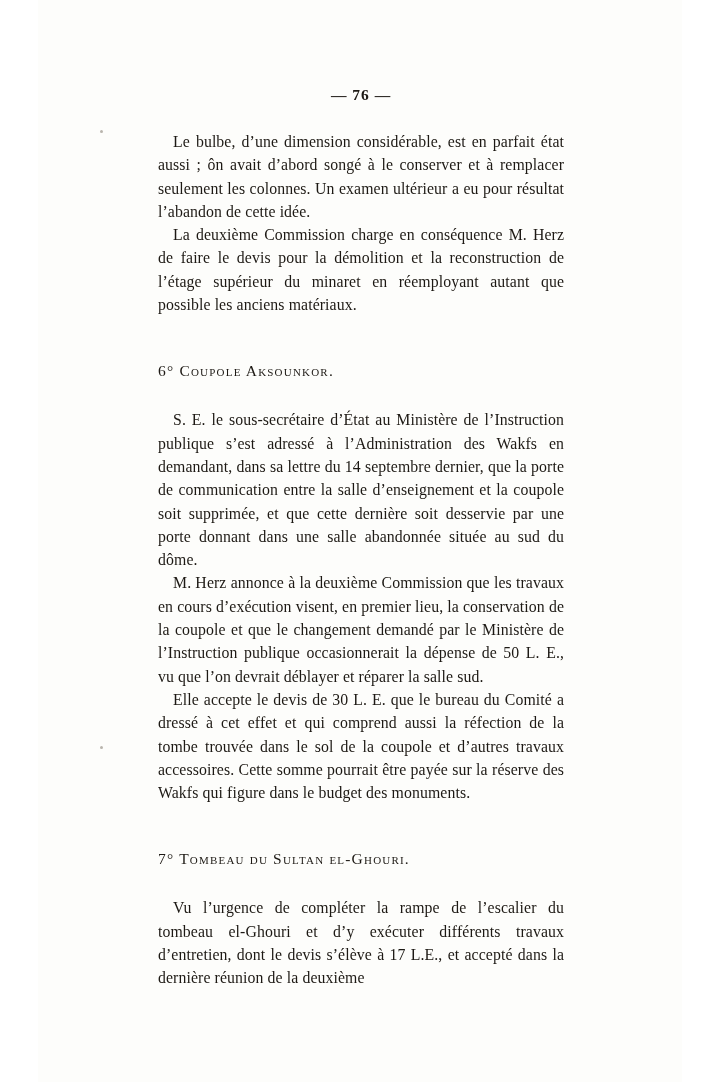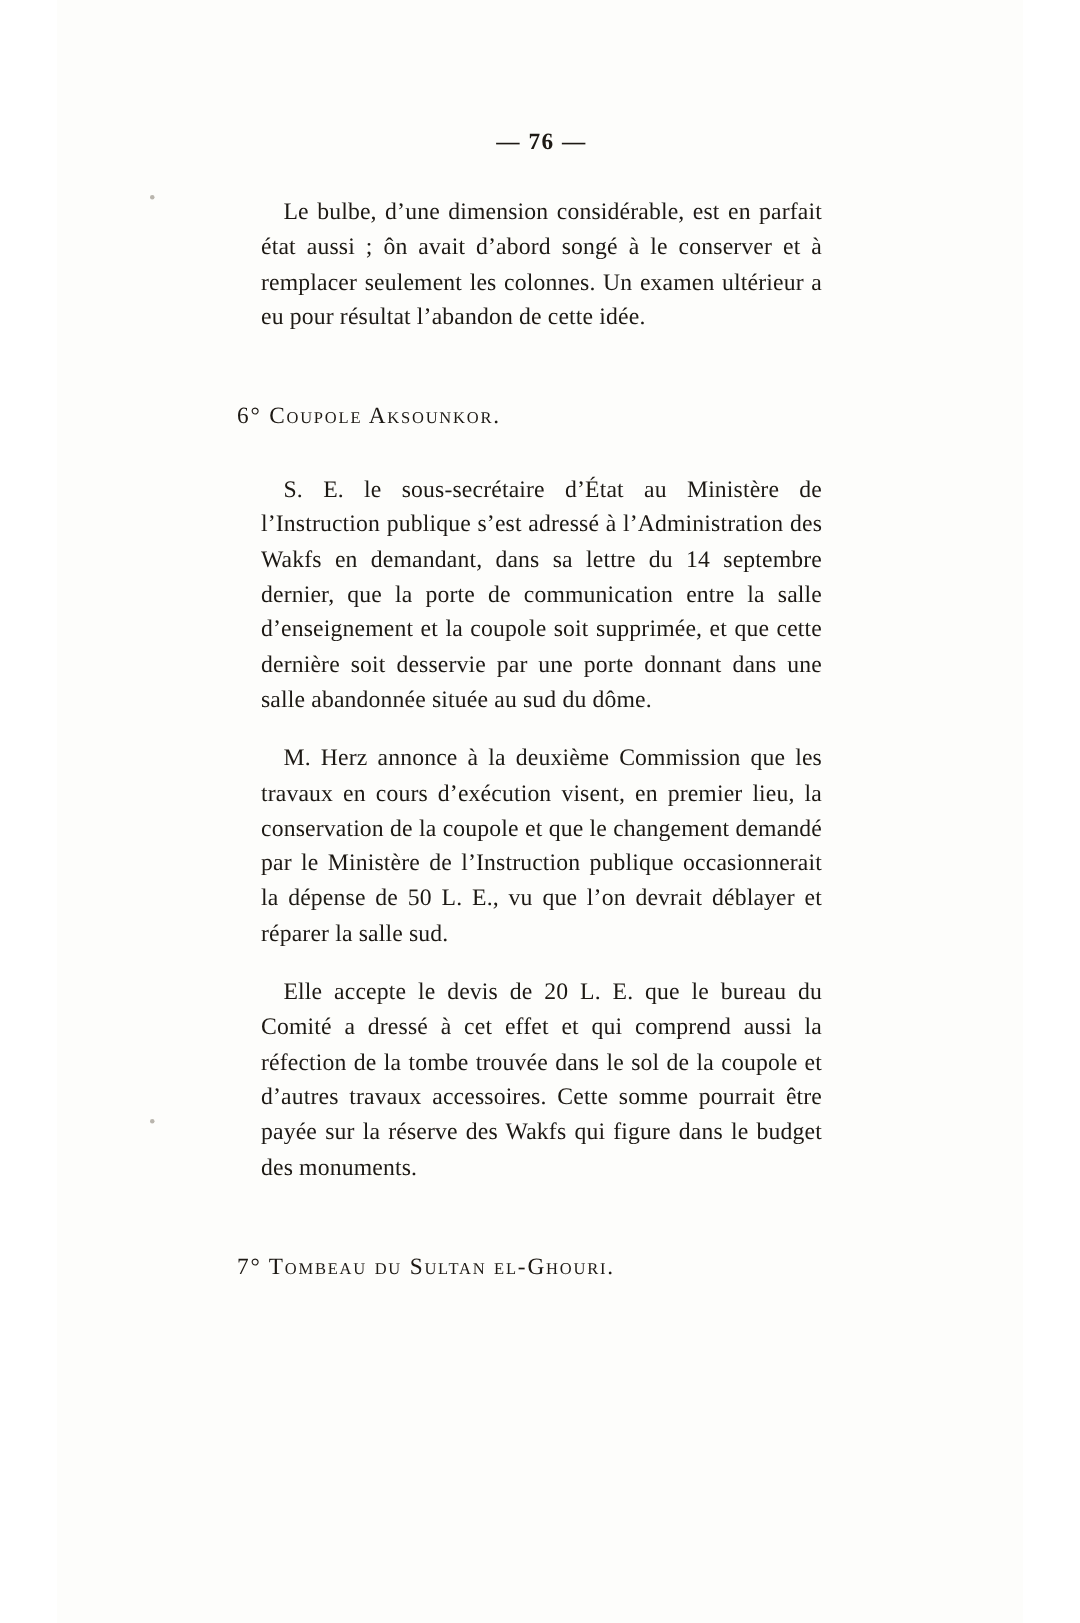--- a/index.html
+++ b/index.html
@@ -25,21 +25,21 @@
     overflow: hidden;
   }
   .page-number {
     text-align: center;
     font-size: 15.5px;
     font-weight: bold;
     letter-spacing: 1px;
     margin: 0 0 26px 0;
   }
   .body-paragraph {
-    margin: 16px;
+    margin: 0;
     font-size: 15.8px;
     line-height: 23.3px;
     text-align: justify;
     text-indent: 15px;
     letter-spacing: 0.1px;
   }
   .section-heading {
     margin: 46px 0 28px 0;
     text-align: left;
     font-size: 15.5px;
@@ -62,26 +62,28 @@
 
 <div class="page">
 
   <span class="scan-speck speck-1"></span>
   <span class="scan-speck speck-2"></span>
 
   <div class="page-number">— 76 —</div>
 
   <p class="body-paragraph">Le bulbe, d’une dimension considérable, est en parfait état aussi ; ôn avait d’abord songé à le conserver et à remplacer seulement les colonnes. Un examen ultérieur a eu pour résultat l’abandon de cette idée.</p>
 
+  <p class="body-paragraph">La deuxième Commission charge en conséquence M. Herz de faire le devis pour la démolition et la reconstruction de l’étage supérieur du minaret en réemployant autant que possible les anciens matériaux.</p>
 
   <h2 class="section-heading">6° Coupole Aksounkor.</h2>
 
   <p class="body-paragraph">S. E. le sous-secrétaire d’État au Ministère de l’Instruction publique s’est adressé à l’Administration des Wakfs en demandant, dans sa lettre du 14 septembre dernier, que la porte de communication entre la salle d’enseignement et la coupole soit supprimée, et que cette dernière soit desservie par une porte donnant dans une salle abandonnée située au sud du dôme.</p>
 
   <p class="body-paragraph">M. Herz annonce à la deuxième Commission que les travaux en cours d’exécution visent, en premier lieu, la conservation de la coupole et que le changement demandé par le Ministère de l’Instruction publique occasionnerait la dépense de 50 L. E., vu que l’on devrait déblayer et réparer la salle sud.</p>
 
 
-  <p class="body-paragraph">Elle accepte le devis de 20 L. E. que le bureau du Comité a dressé à cet effet et qui comprend aussi la réfection de la tombe trouvée dans le sol de la coupole et d’autres travaux accessoires. Cette somme pourrait être payée sur la réserve des Wakfs qui figure dans le budget des monuments.</p>
+  <p class="body-paragraph">Elle accepte le devis de 30 L. E. que le bureau du Comité a dressé à cet effet et qui comprend aussi la réfection de la tombe trouvée dans le sol de la coupole et d’autres travaux accessoires. Cette somme pourrait être payée sur la réserve des Wakfs qui figure dans le budget des monuments.</p>
 
   <h2 class="section-heading">7° Tombeau du Sultan el-Ghouri.</h2>
 
+  <p class="body-paragraph">Vu l’urgence de compléter la rampe de l’escalier du tombeau el-Ghouri et d’y exécuter différents travaux d’entretien, dont le devis s’élève à 17 L.E., et accepté dans la dernière réunion de la deuxième</p>
 
 </div>
 
 </body></html>

